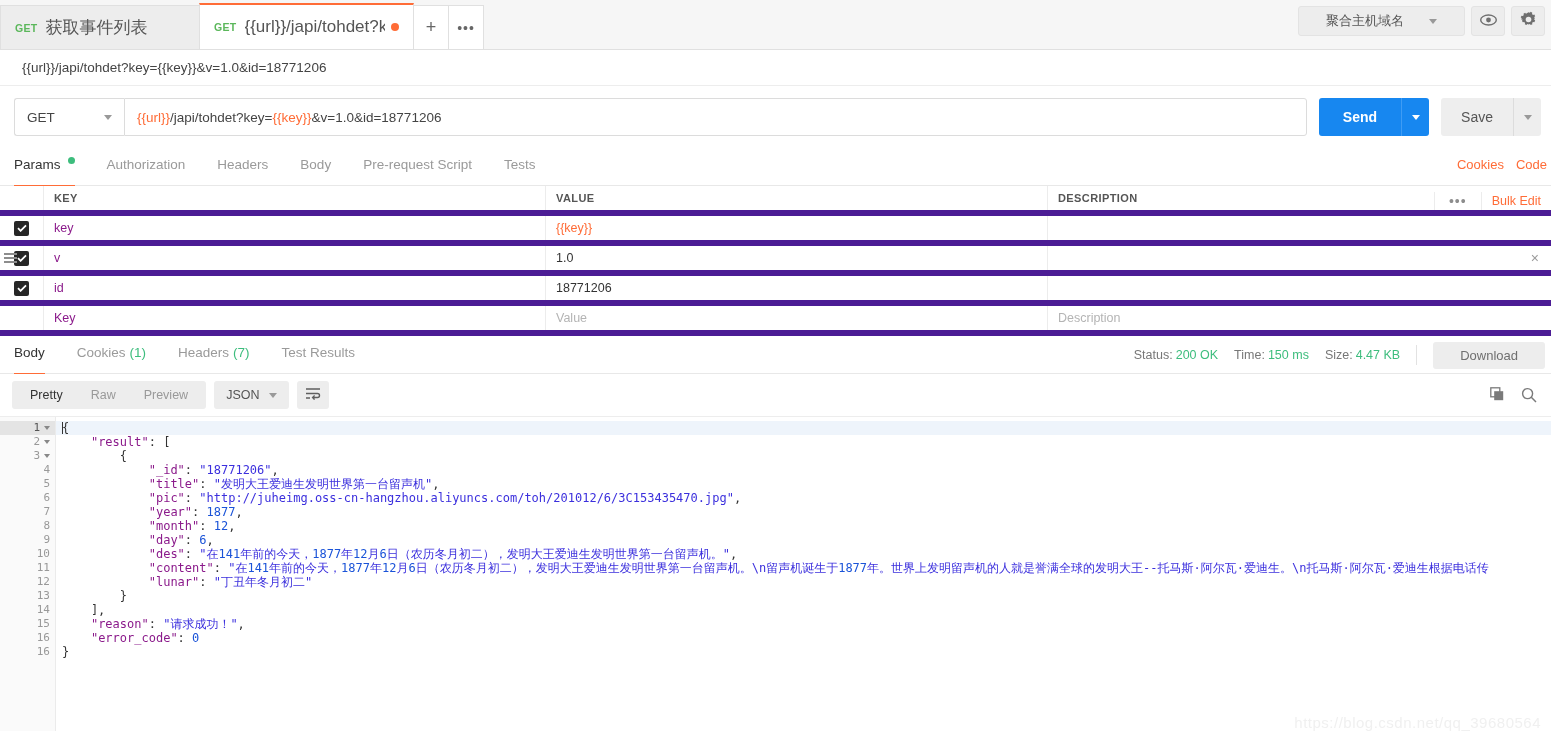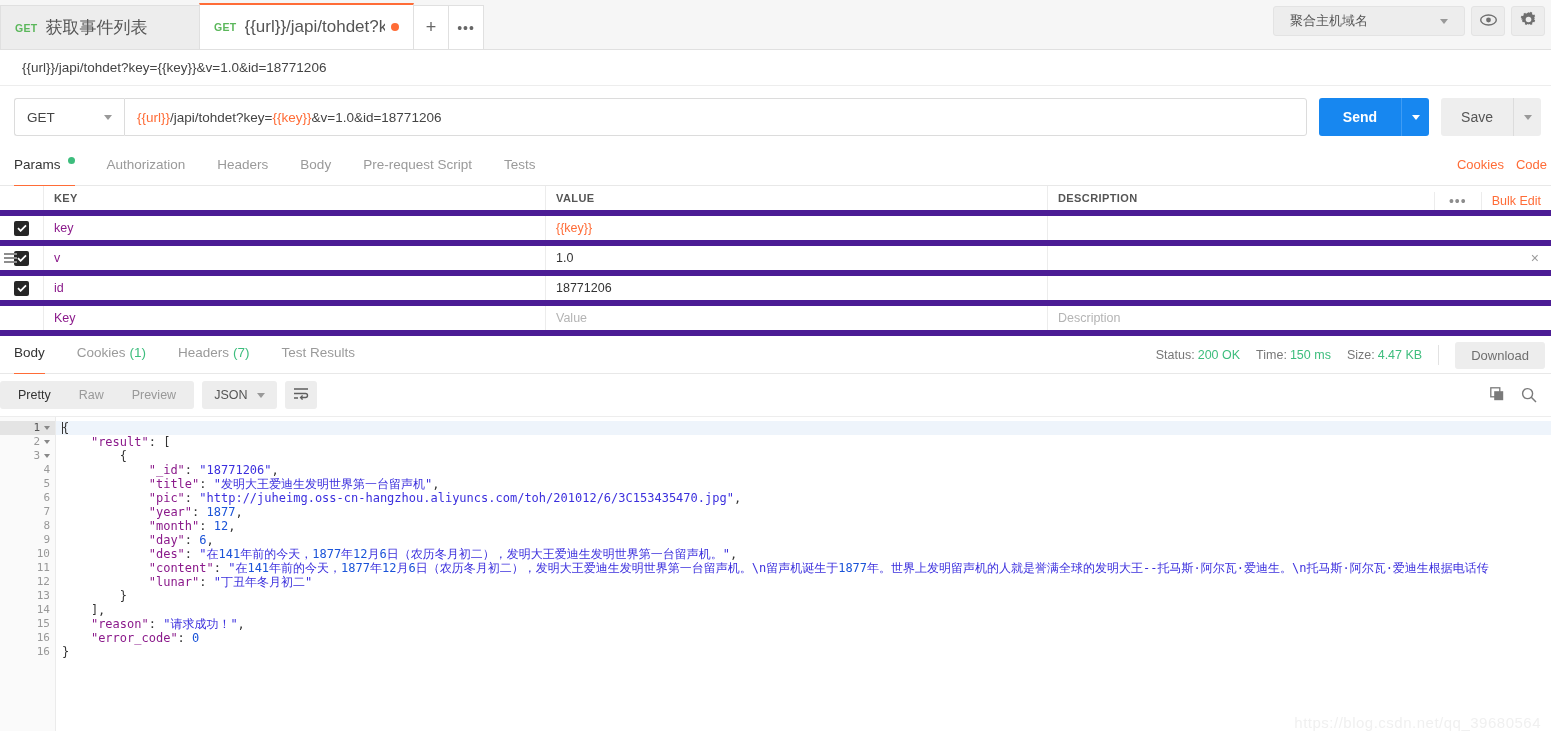--- a/index.html
+++ b/index.html
@@ -80,27 +80,27 @@
   .tab-more { font-size: 14px; letter-spacing: 1px; }
 
   .tabbar-right {
     position: absolute;
     right: 6px; top: 6px;
     display: flex;
     align-items: center;
     gap: 6px;
   }
   .env-select {
-    width: 192px; height: 30px;
+    width: 167px; height: 30px;
     background: #ededed;
     border: 1px solid #e3e3e3;
     border-radius: 3px;
     display: flex;
     align-items: center;
-    padding: 0 16px;
+    padding: 0 27px;
     font-size: 13px;
     color: #555;
     cursor: pointer;
     justify-content: space-between;
   }
   .caret-dn {
     width: 0; height: 0;
     border-left: 4px solid transparent;
     border-right: 4px solid transparent;
     border-top: 5px solid #999;
@@ -338,28 +338,28 @@
     display: flex; align-items: center; gap: 16px;
     font-size: 12.5px;
     color: #777;
   }
   .meta-val { color: #3dbd7d; font-weight: normal; margin-left: 3px; }
   .vdiv { width: 1px; height: 20px; background: #e2e2e2; }
   .dl-btn {
     background: #ededed;
     color: #6f6f6f;
     font-size: 13px;
-    padding: 6px 16px;
+    padding: 6px 27px;
     border-radius: 3px;
     cursor: pointer;
   }
 
   .body-toolbar {
     display: flex; align-items: center;
-    padding: 8px 10px 8px 0;
+    padding: 8px 10px 8px 12px;
     height: 42px;
     position: relative;
     background: #fff;
   }
   .seg {
     display: flex; align-items: center;
     background: #ededed;
     border-radius: 3px;
     height: 28px;
     padding: 0 4px;

